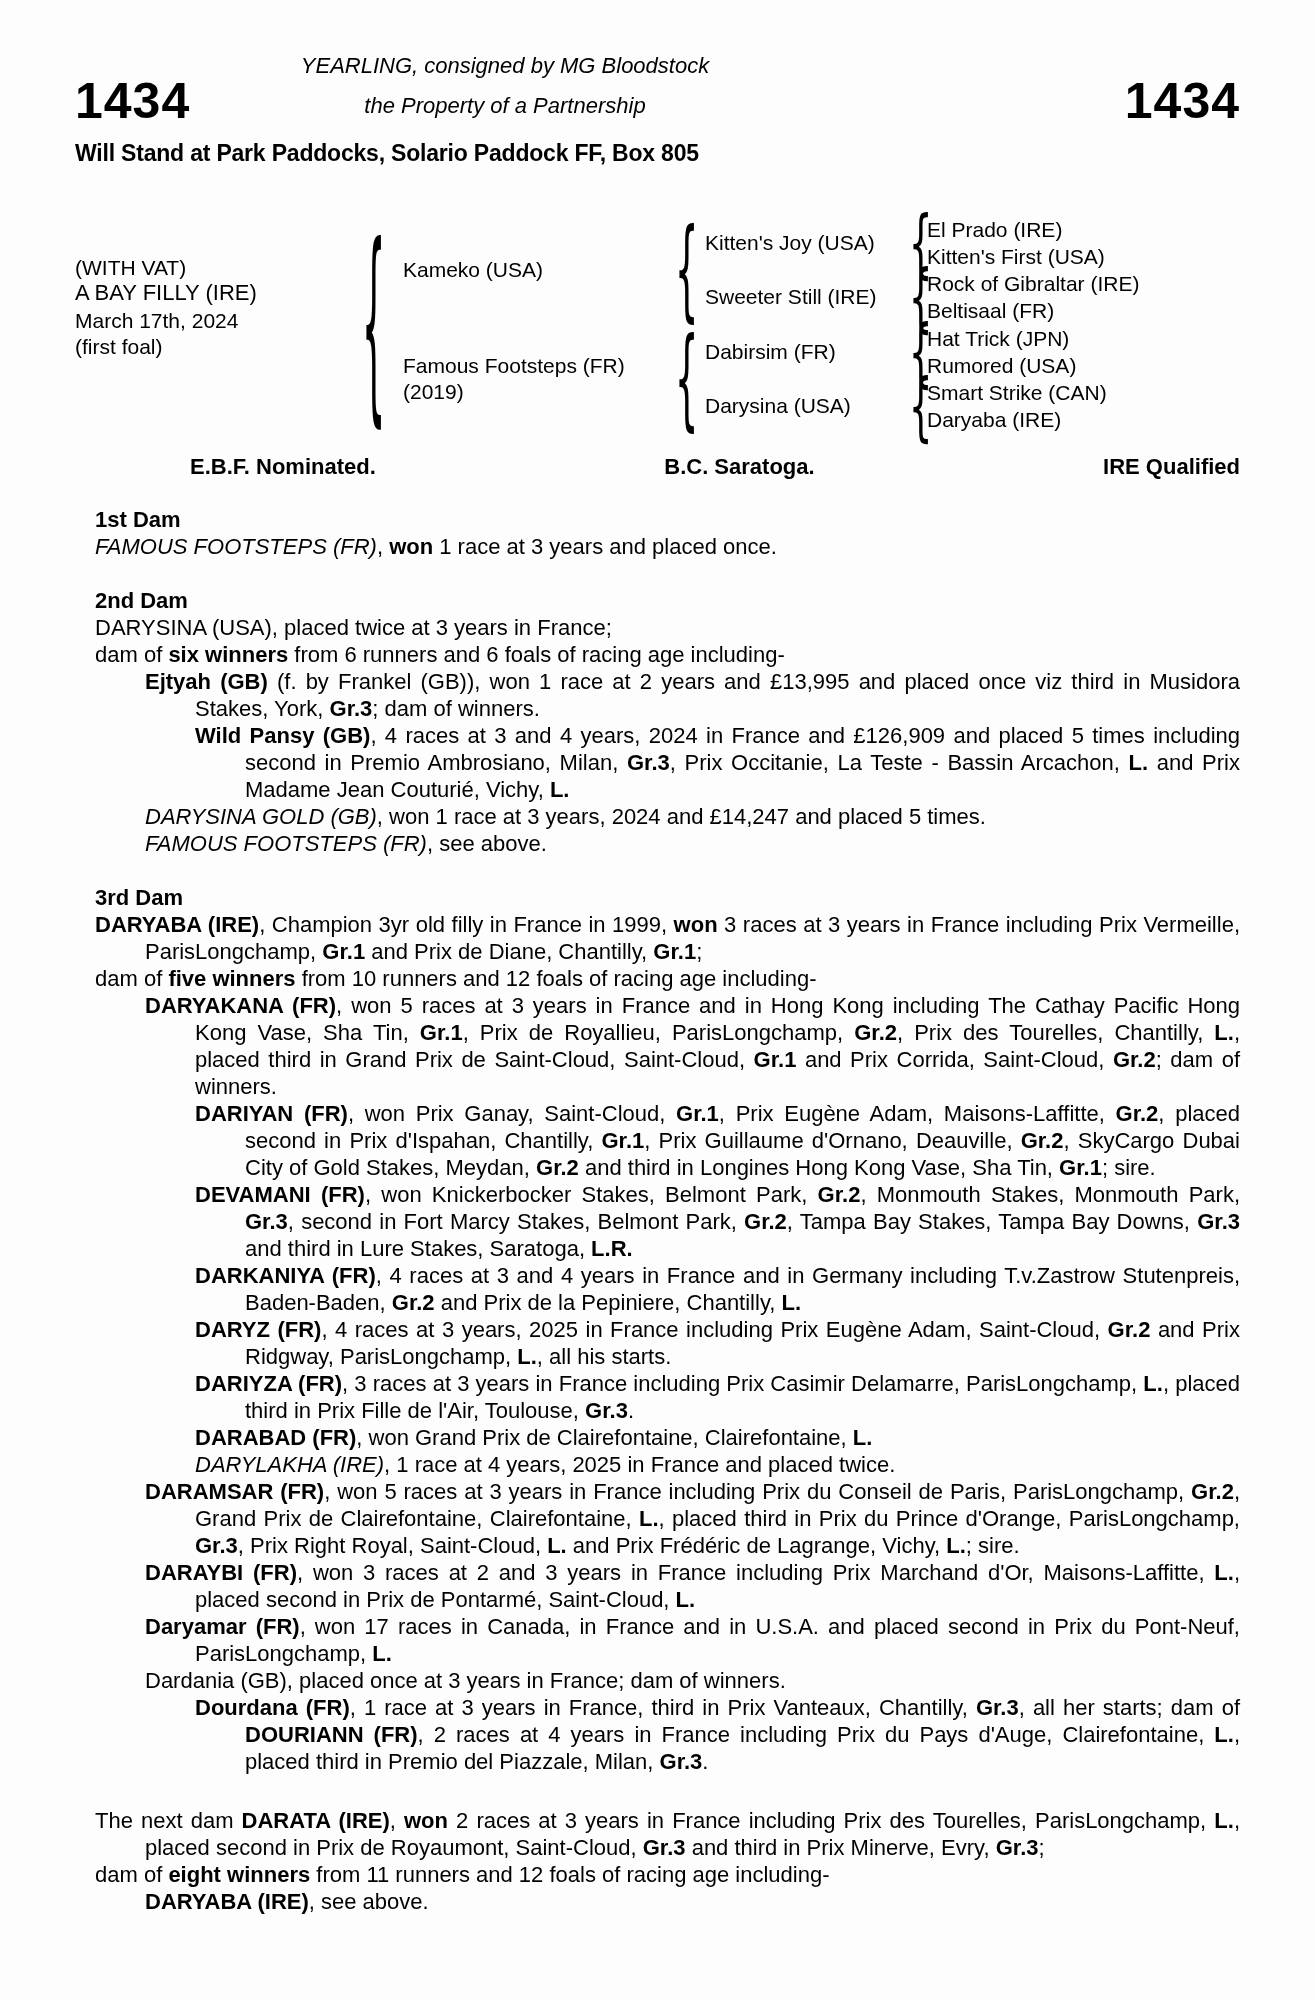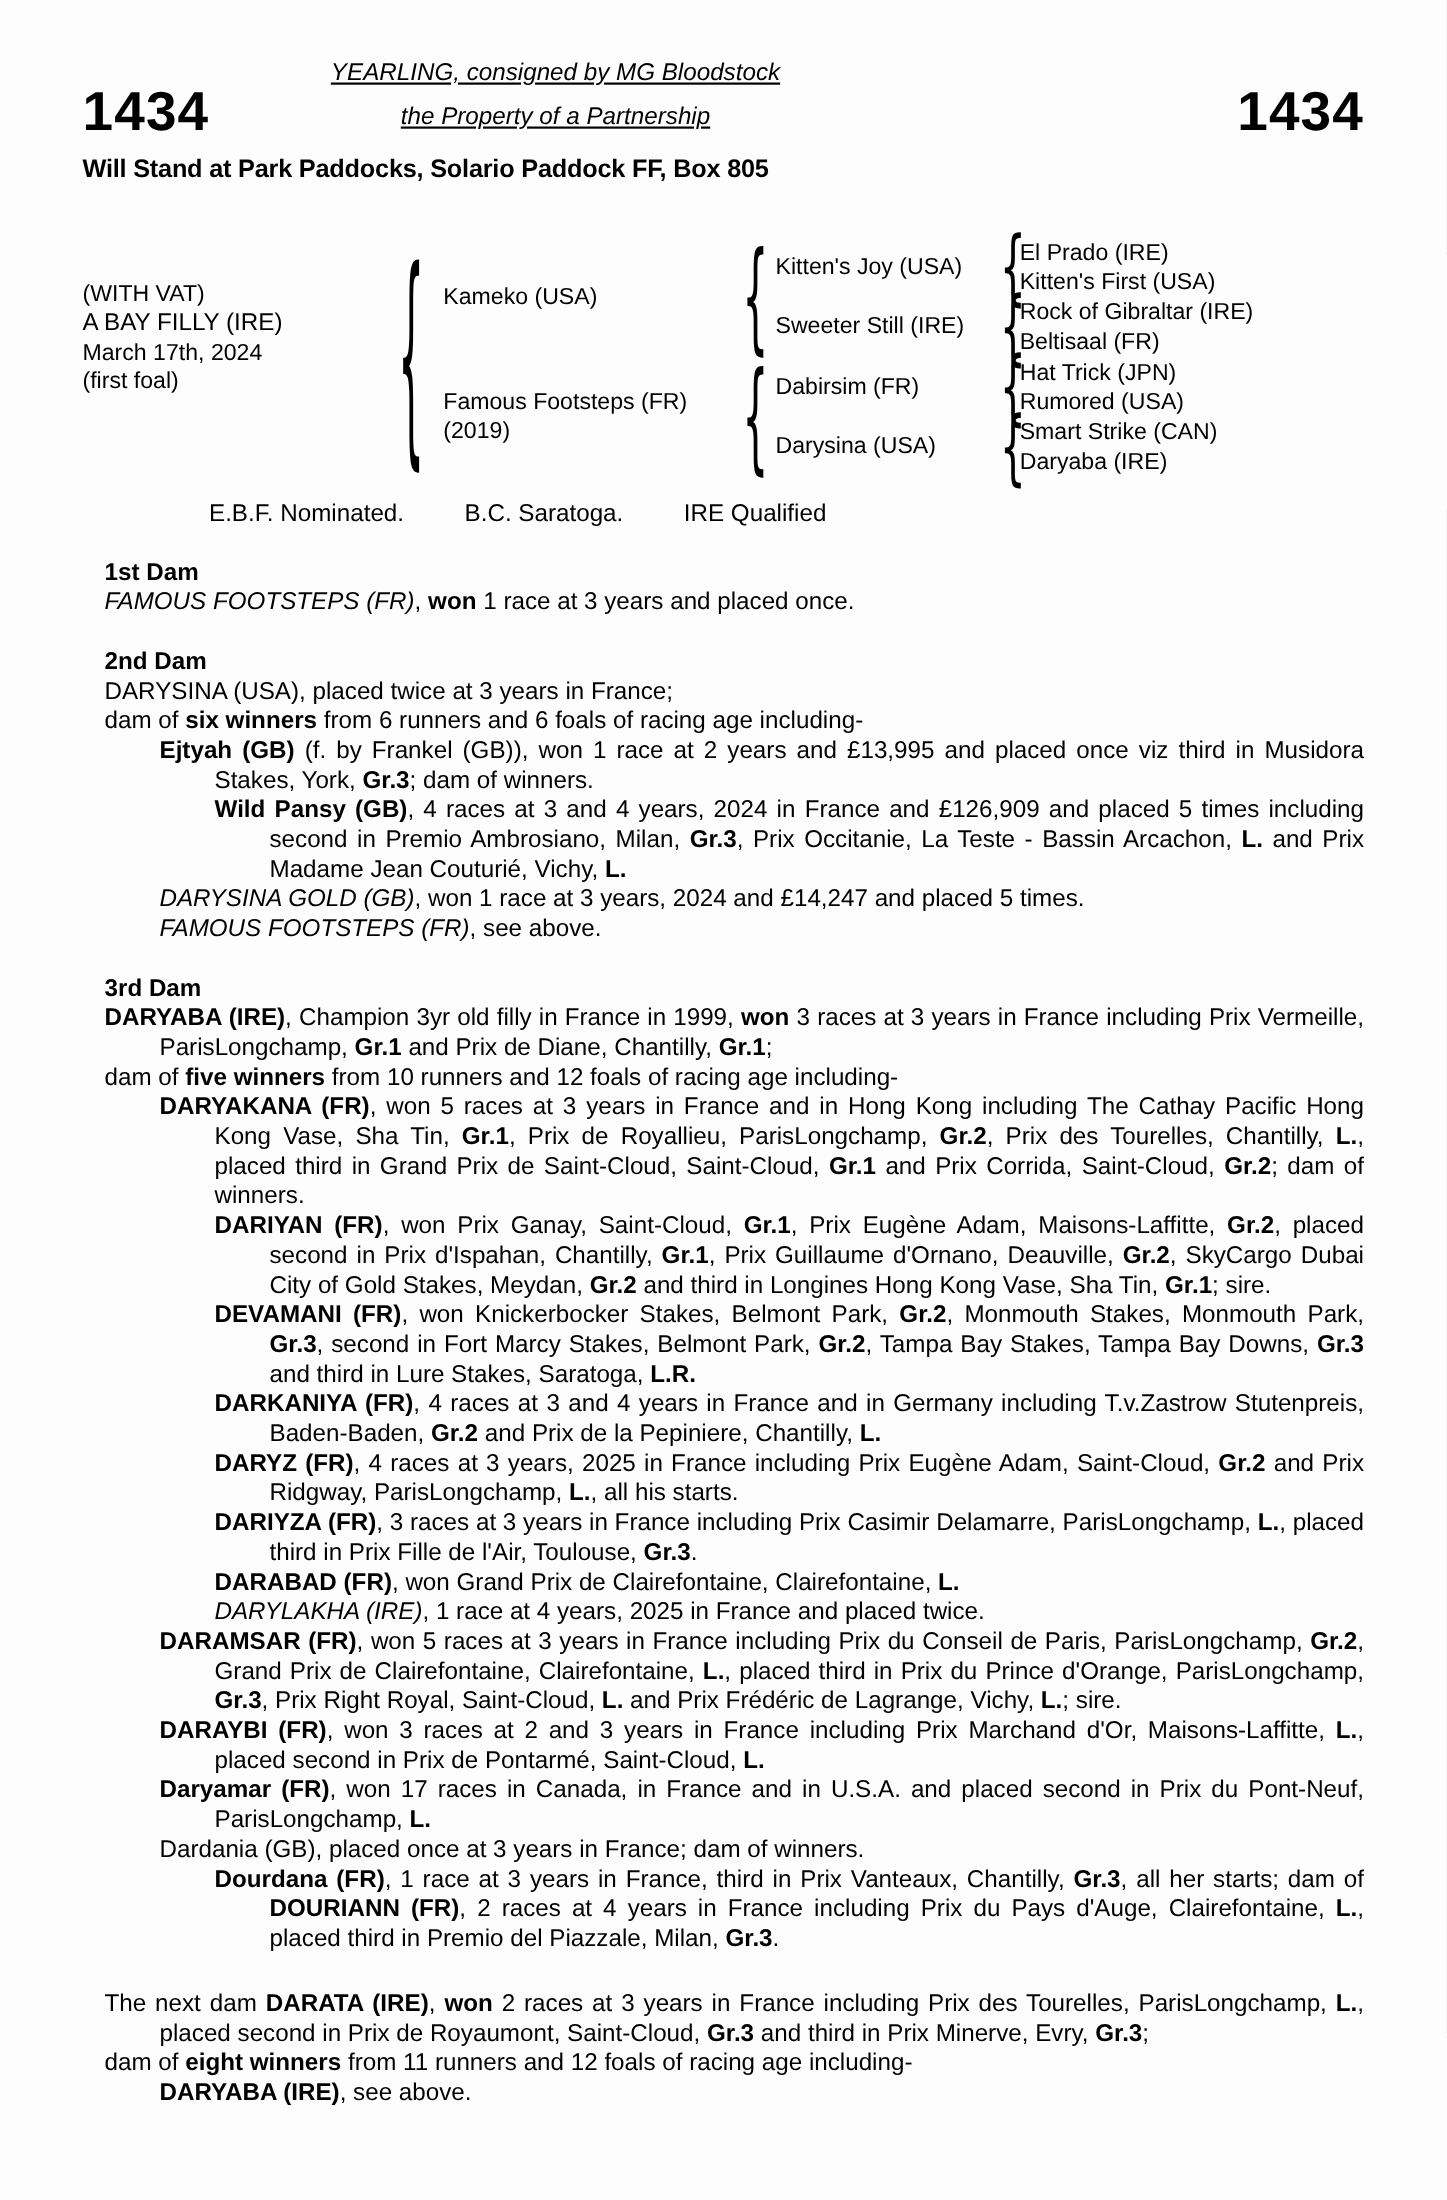--- a/index.html
+++ b/index.html
@@ -11,21 +11,21 @@
     padding:52px 75px 0 75px;
     font-family:"Liberation Sans","DejaVu Sans",sans-serif;
     font-size:22px;line-height:27px;
     overflow:hidden;
   }
   .b{font-weight:bold;}
   .it{font-style:italic;}
 
   
   .header{position:relative;height:80px;}
-  .center-line{position:absolute;left:100px;width:660px;text-align:center;font-style:italic;font-size:22px;white-space:nowrap;text-decoration:underline;}
+  .center-line{position:absolute;left:100px;width:660px;text-align:center;font-style:italic;font-size:22px;white-space:nowrap;}
   .consign-line{top:0;}
   .property-line{top:40px;}
   .lot{position:absolute;top:24px;font-size:50px;line-height:50px;font-weight:bold;letter-spacing:1px;}
   .lot-left{left:0;}
   .lot-right{right:0;}
   .stand-line{margin-top:8px;font-weight:bold;font-size:23px;letter-spacing:-0.2px;white-space:nowrap;}
 
   
   .pedigree{position:relative;height:266px;margin-top:4px;font-size:21px;line-height:26px;}
   .ped{position:absolute;white-space:nowrap;}
@@ -36,21 +36,21 @@
     font-family:"DejaVu Sans",sans-serif;
     font-size:50px;line-height:50px;height:50px;width:30px;
     font-weight:normal;
     transform-origin:50% 50%;
   }
   .brace-1{transform:scaleX(0.75) scaleY(4.2);}
   .brace-2{transform:scaleX(0.75) scaleY(2.2);}
   .brace-3{transform:scaleX(0.75) scaleY(1.5);}
 
   
-  .nominations{margin-top:16px;display:flex;gap:55px;padding-left:115px;font-weight:normal;white-space:nowrap;}
+  .nominations{margin-top:16px;display:flex;gap:55px;padding-left:115px;font-weight:bold;white-space:nowrap;justify-content:space-between;}
 
   
   .body-blocks{margin-top:26px;padding-left:20px;width:1145px;}
   .heading{font-weight:bold;}
   .para{text-align:justify;padding-left:50px;text-indent:-50px;}
   .ind0{margin-left:0;}
   .ind1{margin-left:50px;}
   .ind2{margin-left:100px;}
 </style>
 </head>

